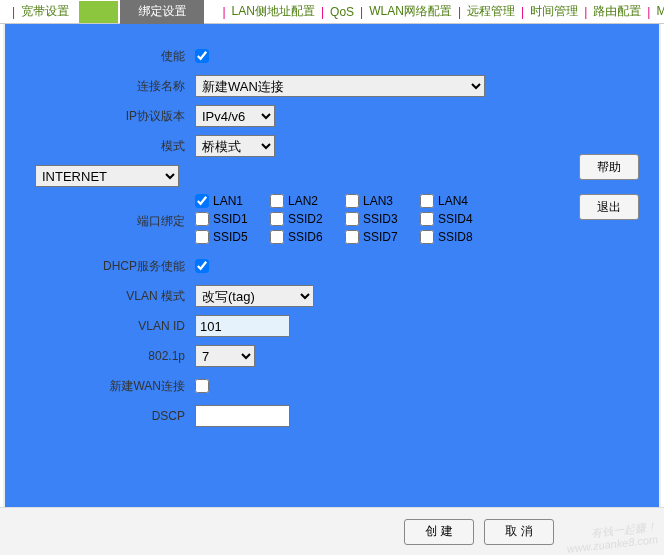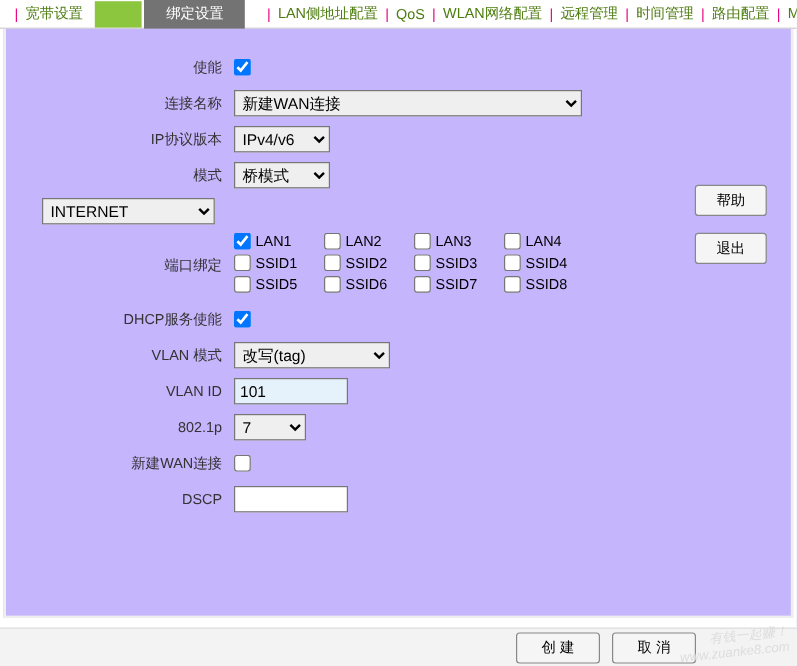--- a/index.html
+++ b/index.html
@@ -2,40 +2,40 @@
 <html><head>
 <meta charset="utf-8">
 <style>
 * { box-sizing: border-box; margin: 0; padding: 0; }
 body { font-family: "Microsoft YaHei", Arial, sans-serif; font-size: 12px; background: #fff; width: 664px; height: 555px; overflow: hidden; position: relative; }
 .nav { display: flex; align-items: center; height: 24px; border-bottom: 1px solid #ccc; padding-left: 8px; background: #fff; }
 .nav-sep { color: #e6007e; margin: 0 4px; }
 .nav-item { color: #4d7c0f; font-size: 12px; white-space: nowrap; padding: 4px 2px; }
 .nav-item.active-green { background: #8cc63f; color: #fff; padding: 4px 18px; margin-right: 2px; }
 .nav-item.active-pink { background: #737373; color: #fff; padding: 4px 18px; margin-right: 14px; }
-.content { position: relative; background: #c4b5fd; border: 2px solid #eee; border-top: none; height: 491px; margin: 0 3px; padding: 20px 0 0 0; }
+.content { position: relative; background: #3b82f6; border: 2px solid #eee; border-top: none; height: 491px; margin: 0 3px; padding: 20px 0 0 0; }
 .form { width: 480px; margin-left: 30px; }
 .row { display: flex; align-items: center; margin-bottom: 6px; min-height: 24px; }
 .lbl { width: 160px; text-align: right; padding-right: 10px; color: #333; font-size: 12px; }
 .ctrl { flex: 1; display: flex; align-items: center; flex-wrap: wrap; gap: 0; }
 .ctrl input[type="checkbox"] { width: 14px; height: 14px; margin-right: 4px; }
 .ctrl select { border: 1px solid #767676; height: 22px; font-size: 13px; background: #efefef; padding: 2px 2px; }
 .ctrl input[type="text"] { border: 1px solid #767676; height: 22px; font-size: 13px; padding: 0 4px; }
 .sel-wide { width: 290px; }
-.sel-mid { width: 130px; }
+.sel-mid { width: 119px; }
 .sel-sm { width: 80px; }
 .sel-xs { width: 60px; }
 .txt-mid { width: 95px; background: #e6f2fb; }
 .txt-sm { width: 95px; }
 .port-grid { display: flex; flex-wrap: wrap; width: 320px; }
 .port-item { display: flex; align-items: center; width: 75px; margin-bottom: 4px; font-size: 12px; }
 .port-item input { margin-right: 2px; }
 .side-btns { position: absolute; right: 20px; top: 130px; display: flex; flex-direction: column; gap: 14px; }
 .btn { width: 60px; height: 26px; border: 1px solid #888; background: #f5f5f5; font-size: 12px; cursor: pointer; border-radius: 3px; }
-.footer { position: absolute; bottom: 0; left: 0; right: 0; height: 32px; background: #f3f3f3; border-top: 1px solid #ddd; display: flex; justify-content: flex-end; align-items: center; padding-right: 84px; gap: 10px; }
+.footer { position: absolute; bottom: 0; left: 0; right: 0; height: 48px; background: #f3f3f3; border-top: 1px solid #ddd; display: flex; justify-content: flex-end; align-items: center; padding-right: 110px; gap: 10px; }
 .footer .btn { width: 70px; }
 .watermark { position: absolute; right: 6px; bottom: 4px; color: #ddd; font-size: 11px; font-style: italic; transform: rotate(-6deg); line-height: 1.2; text-align: right; }
 </style>
 </head>
 <body>
 
 <div class="nav">
   <span class="nav-sep">|</span>
   <span class="nav-item">宽带设置</span>
   <span class="nav-sep"> </span>

